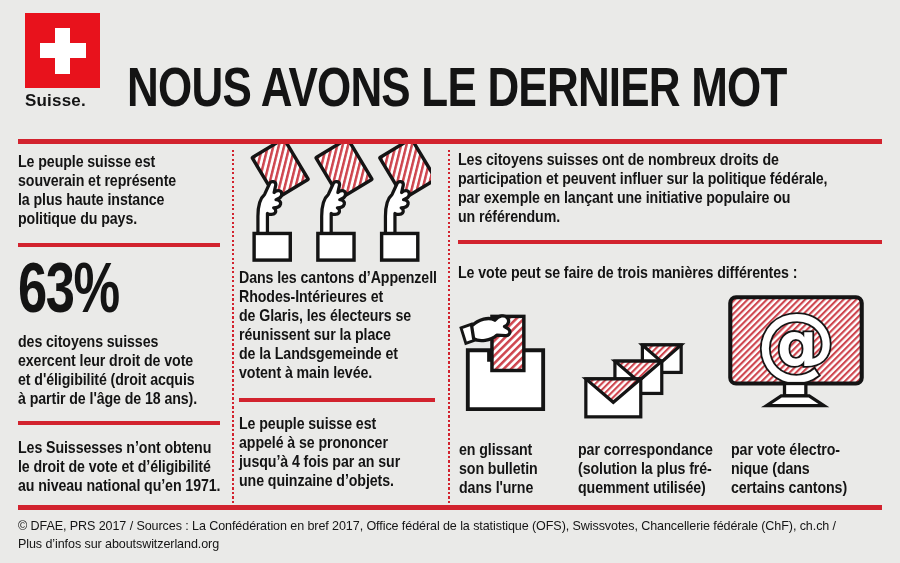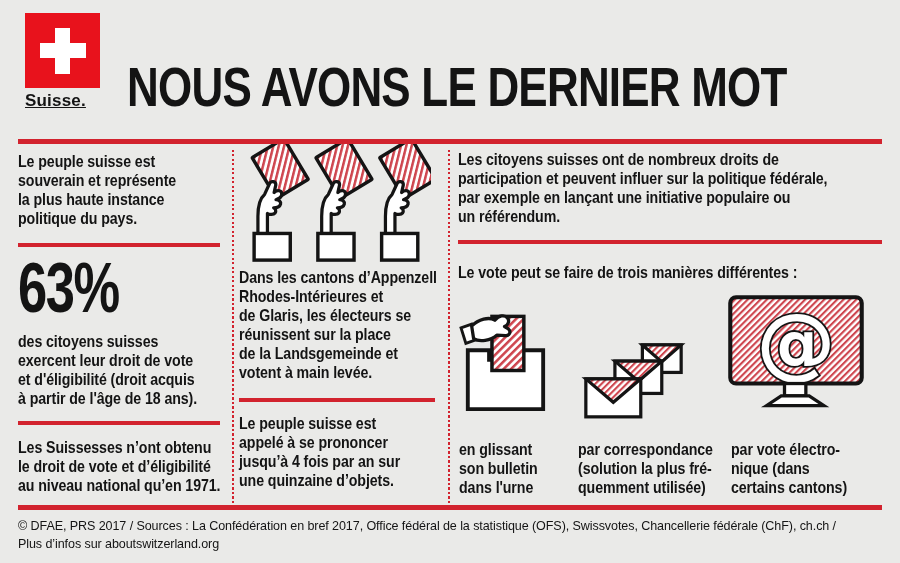--- a/index.html
+++ b/index.html
@@ -7,21 +7,21 @@
   .canvas {
     position:relative; width:900px; height:563px;
     background:#eaeae8; overflow:hidden; color:#141414;
   }
   .abs { position:absolute; }
 
   
   .flag { left:25px; top:13px; width:75px; height:75px; background:#e8121c; }
   .cross-v { position:absolute; left:30px; top:14.5px; width:15px; height:46px; background:#fff; }
   .cross-h { position:absolute; left:14.5px; top:30px; width:46px; height:15px; background:#fff; }
-  .brand-label { left:25px; top:91px; font-size:17px; font-weight:bold; letter-spacing:.2px;text-decoration:underline; }
+  .brand-label { left:25px; top:91px; font-size:17px; font-weight:bold; letter-spacing:.2px; }
   .title {
     left:127px; top:62px; font-size:55px; line-height:50px; font-weight:bold;
     letter-spacing:-1px; white-space:nowrap; transform:scaleX(.8); transform-origin:0 0;
   }
 
   
   .rule { background:#d2232e; height:4px; }
   .rule-thick { background:#d2232e; height:5px; }
   .vdots {
     width:2px; top:150px; height:354px;

